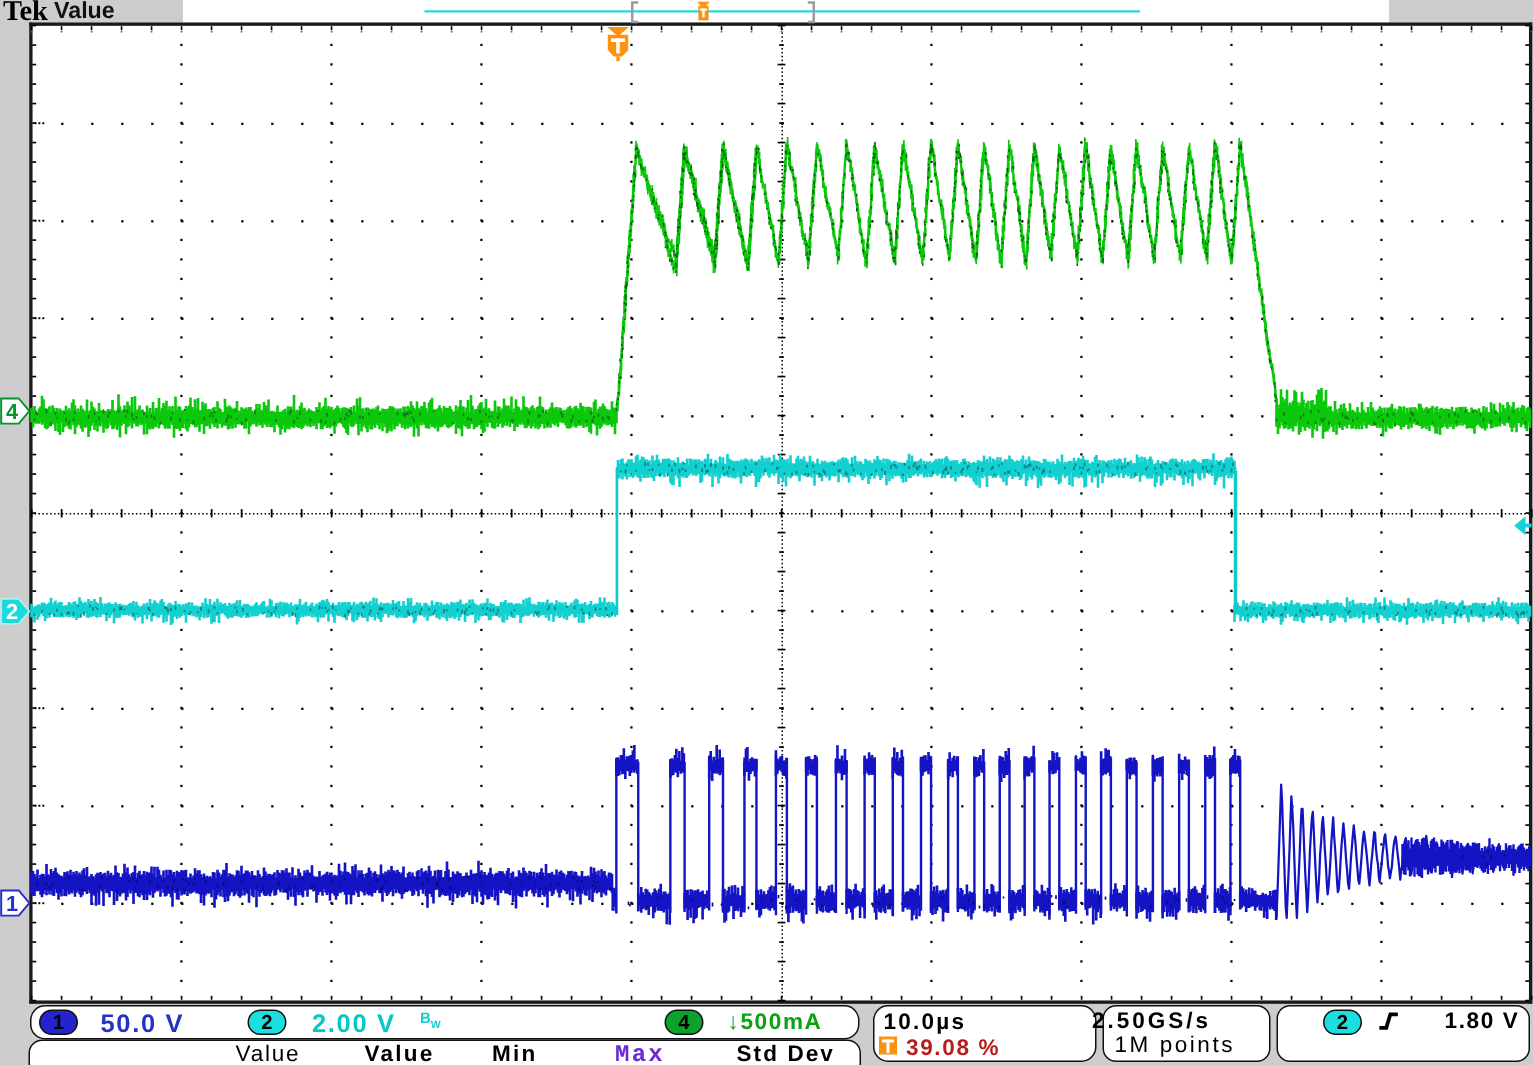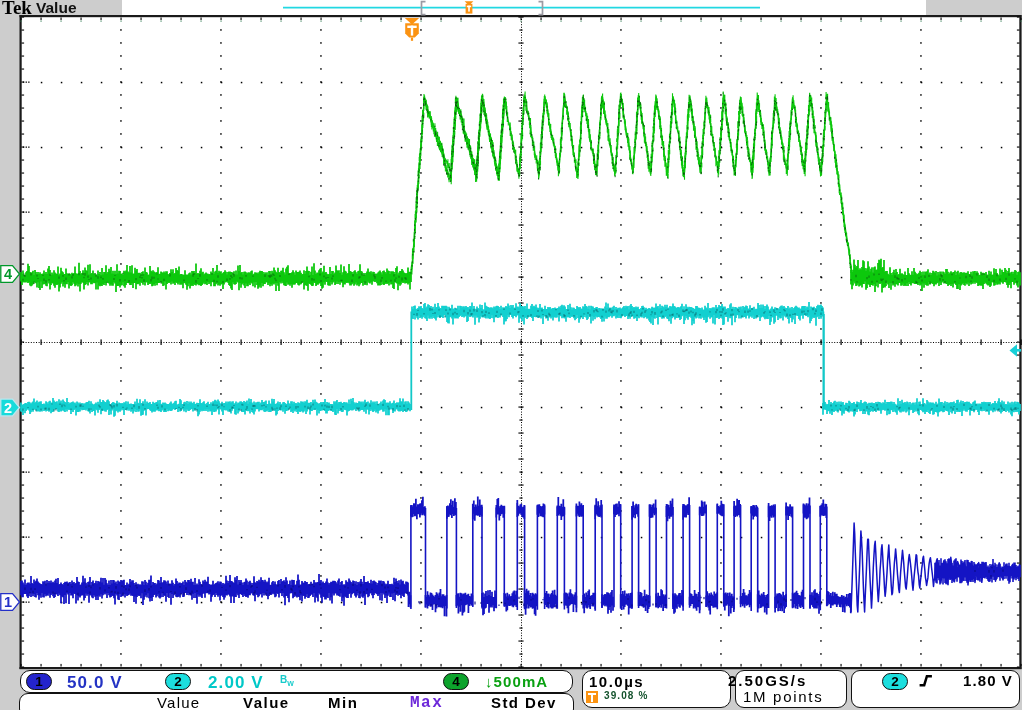--- a/index.html
+++ b/index.html
@@ -1875,21 +1875,21 @@
 <div style="position:absolute;left:157px;top:694px;color:#000;font-size:15px;font-weight:normal;letter-spacing:1.2px;">Value</div>
 <div style="position:absolute;left:243px;top:694px;color:#000;font-size:15px;font-weight:bold;letter-spacing:1.5px;">Value</div>
 <div style="position:absolute;left:328px;top:694px;color:#000;font-size:15px;font-weight:bold;letter-spacing:1.5px;">Min</div>
 <div style="position:absolute;left:410px;top:694px;color:#6d28d9;font-size:16px;font-weight:bold;letter-spacing:1.5px;font-family:Liberation Mono, monospace;">Max</div>
 <div style="position:absolute;left:491px;top:694px;color:#000;font-size:15px;font-weight:bold;letter-spacing:1.4px;">Std&nbsp;Dev</div>
 
 <div style="position:absolute;left:589px;top:673px;color:#000000;font-size:15px;font-weight:bold;letter-spacing:1.5px;">10.0µs</div>
 <div style="position:absolute;left:586px;top:691px;width:12px;height:12px;background:#fb9312"></div>
 <div style="position:absolute;left:588px;top:692.6px;width:8px;height:2.4px;background:#fff"></div>
 <div style="position:absolute;left:590.9px;top:692.6px;width:2.4px;height:9px;background:#fff"></div>
-<div style="position:absolute;left:604px;top:690px;color:#14532d;font-size:10px;font-weight:bold;letter-spacing:1.1px;">39.08&nbsp;%</div>
+<div style="position:absolute;left:604px;top:690px;color:#b91c1c;font-size:15px;font-weight:bold;letter-spacing:1.1px;">39.08&nbsp;%</div>
 
 <div style="position:absolute;left:728px;top:672px;color:#000;font-size:15px;font-weight:bold;letter-spacing:2px;">2.50GS/s</div>
 <div style="position:absolute;left:743px;top:688px;color:#000;font-size:15px;font-weight:normal;letter-spacing:1.7px;">1M&nbsp;points</div>
 
 <div style="position:absolute;left:882px;top:673px;width:24px;height:15px;background:#1cdede;border:1px solid #111;border-radius:8.5px;color:#000;font-size:13.5px;font-weight:bold;text-align:center;line-height:15px">2</div>
 <svg width="22" height="22" style="position:absolute;left:915px;top:671px" viewBox="0 0 22 22">
     <path d="M4.6 14.2 H9.2 L11.9 5.2 H16.9" stroke="#000" stroke-width="2.5" fill="none"></path>
   </svg>
 <div style="position:absolute;left:963px;top:672px;color:#000;font-size:15px;font-weight:bold;letter-spacing:1.1px;">1.80&nbsp;V</div>
 </body></html>

